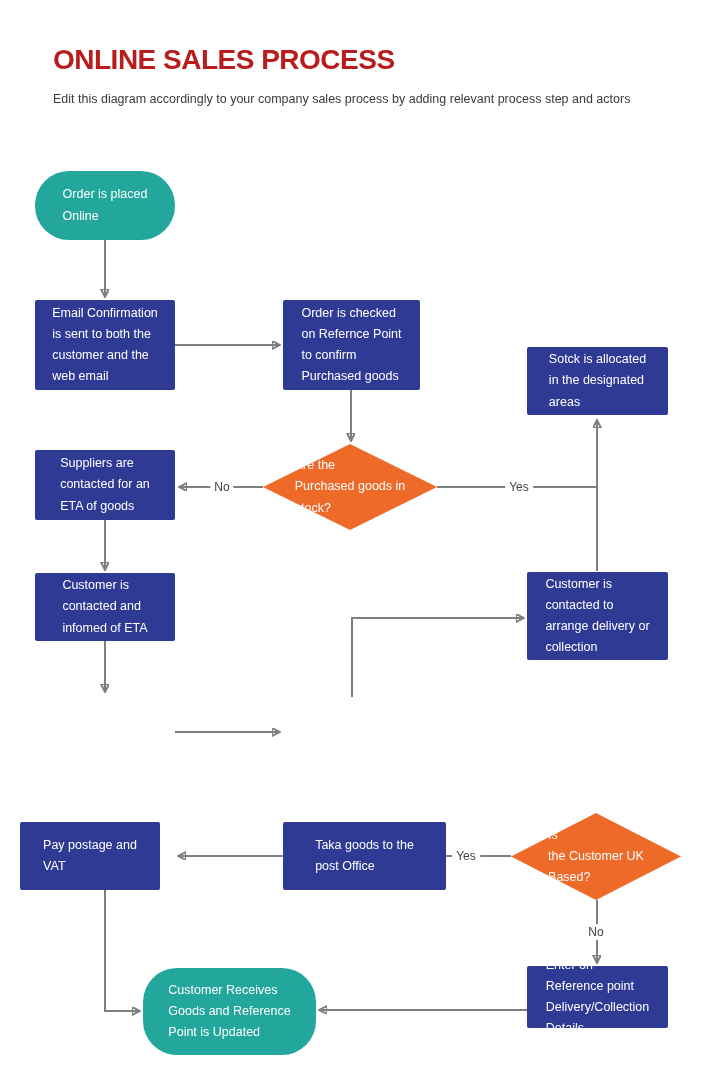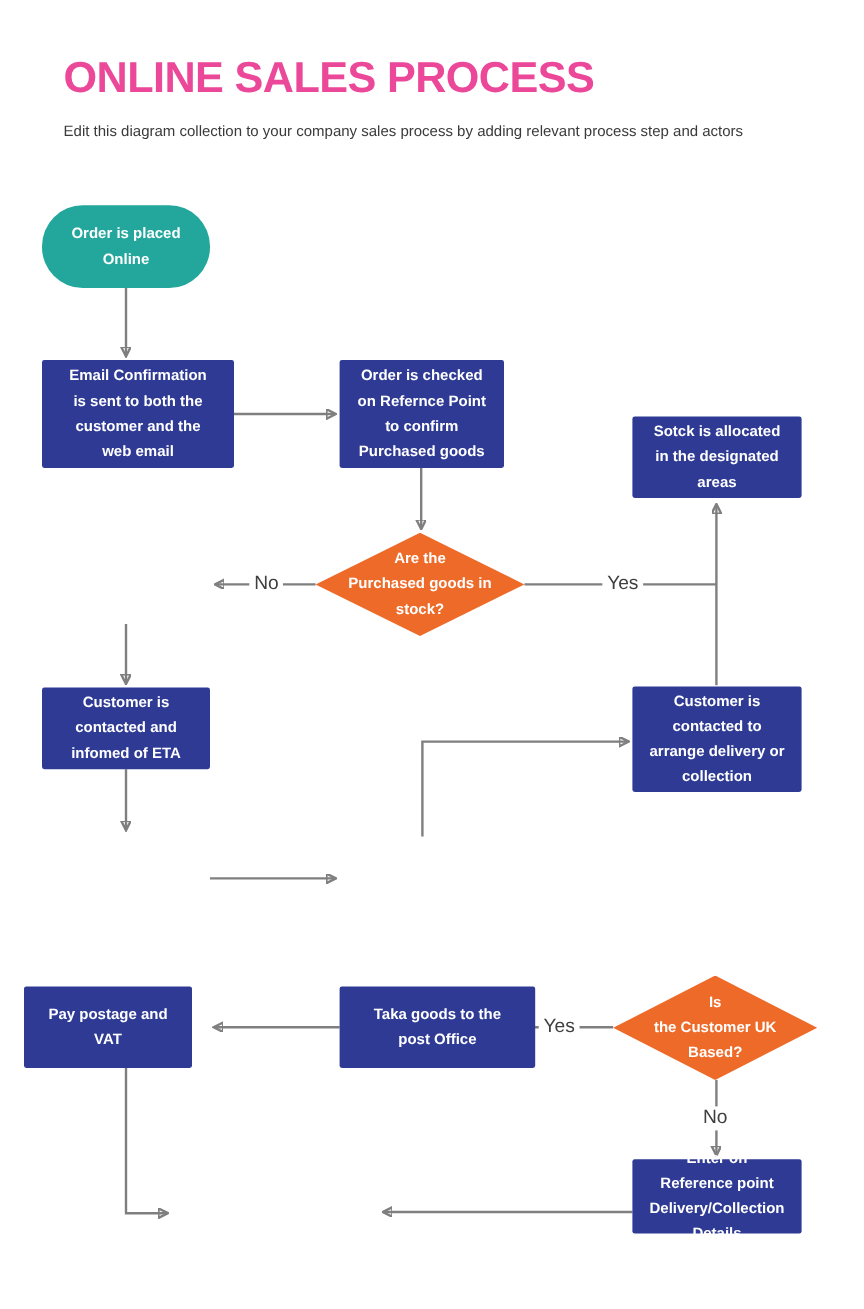--- a/index.html
+++ b/index.html
@@ -1,53 +1,53 @@
 <!DOCTYPE html>
 <html><head>
 <meta charset="utf-8">
 <style>
   * { margin: 0; padding: 0; box-sizing: border-box; }
   html, body { width: 720px; height: 1091px; background: #ffffff; overflow: hidden; }
   body { position: relative; font-family: "Liberation Sans", sans-serif; }
 
   .header { position: absolute; left: 53px; top: 44px; width: 630px; }
-  .title { font-size: 36px; font-weight: bold; color: #ec4899; letter-spacing: -0.5px; }
+  .title { font-size: 28px; font-weight: bold; color: #b91c1c; letter-spacing: -0.5px; }
   .subtitle { margin-top: 13px; font-size: 12.5px; line-height: 1.75; color: #3a3a3a; width: 620px; }
 
   .canvas { position: absolute; left: 0; top: 0; width: 720px; height: 1091px; }
   svg.connectors { position: absolute; left: 0; top: 0; z-index: 1; }
   svg.connectors path, svg.connectors line { stroke: #7f7f7f; stroke-width: 2; fill: none; }
 
   .node {
     position: absolute; z-index: 2;
     display: flex; align-items: center; justify-content: center;
-    text-align: center; color: #ffffff;
-    font-size: 12.5px; font-weight: 700; line-height: 1.7;
+    text-align: left; color: #ffffff;
+    font-size: 12.5px; font-weight: 400; line-height: 1.7;
   }
   .node-label { white-space: pre-line; }
   .process { background: #2e3a94; border-radius: 2px; }
   .terminal { background: #23a79c; border-radius: 34px; }
   .decision {
     background: #ee6a28;
     clip-path: polygon(50% 0%, 100% 50%, 50% 100%, 0% 50%);
   }
 
   .edge-label {
     position: absolute; z-index: 3;
     transform: translate(-50%, -50%);
     background: #ffffff; color: #3f3f3f;
-    font-size: 16px; padding: 1px 4px;
+    font-size: 12px; padding: 1px 4px;
   }
 </style>
 </head>
 <body>
 
 <div class="header">
   <div class="title">ONLINE SALES PROCESS</div>
-  <div class="subtitle">Edit this diagram collection to your company sales process by adding relevant process step and actors</div>
+  <div class="subtitle">Edit this diagram accordingly to your company sales process by adding relevant process step and actors</div>
 </div>
 
 <div class="canvas">
 
   <svg class="connectors" width="720" height="1091" viewBox="0 0 720 1091">
     <defs>
       <marker id="arrow" markerWidth="9" markerHeight="9" refX="7" refY="4" orient="auto" markerUnits="userSpaceOnUse">
         <path d="M0,0 L8,4 L0,8 Z" fill="#7f7f7f" stroke="none"></path>
       </marker>
     </defs>
@@ -66,21 +66,21 @@
     <path d="M597 900 L597 962" marker-end="url(#arrow)"></path>
     <path d="M105 890 L105 1011 L139 1011" marker-end="url(#arrow)"></path>
     <path d="M527 1010 L320 1010" marker-end="url(#arrow)"></path>
   </svg>
 
   <div class="node terminal" style="left:35px; top:171px; width:140px; height:69px">
     <span class="node-label">Order is placed
 Online</span>
   </div>
 
-  <div class="node process" style="left:35px; top:300px; width:160px; height:90px">
+  <div class="node process" style="left:35px; top:300px; width:140px; height:90px">
     <span class="node-label">Email Confirmation
 is sent to both the
 customer and the
 web email</span>
   </div>
 
   <div class="node process" style="left:527px; top:347px; width:141px; height:68px">
     <span class="node-label">Sotck is allocated
 in the designated
 areas</span>
@@ -92,20 +92,25 @@
 to confirm
 Purchased goods</span>
   </div>
 
   <div class="node decision" style="left:263px; top:444px; width:174px; height:86px">
     <span class="node-label">Are the
 Purchased goods in
 stock?</span>
   </div>
 
+  <div class="node process" style="left:35px; top:450px; width:140px; height:70px">
+    <span class="node-label">Suppliers are
+contacted for an
+ETA of goods</span>
+  </div>
 
   <div class="node process" style="left:35px; top:573px; width:140px; height:68px">
     <span class="node-label">Customer is
 contacted and
 infomed of  ETA</span>
   </div>
 
   <div class="node process" style="left:527px; top:572px; width:141px; height:88px">
     <span class="node-label">Customer is
 contacted to
@@ -131,19 +136,24 @@
 Based?</span>
   </div>
 
   <div class="node process" style="left:527px; top:966px; width:141px; height:62px">
     <span class="node-label">Enter on
 Reference point
 Delivery/Collection
 Details</span>
   </div>
 
+  <div class="node terminal" style="left:143px; top:968px; width:173px; height:87px">
+    <span class="node-label">Customer Receives
+Goods and Reference
+Point is Updated</span>
+  </div>
 
   <span class="edge-label" style="left:222px; top:487px">No</span>
   <span class="edge-label" style="left:519px; top:487px">Yes</span>
   <span class="edge-label" style="left:466px; top:856px">Yes</span>
   <span class="edge-label" style="left:596px; top:932px">No</span>
 
 </div>
 
 </body></html>

